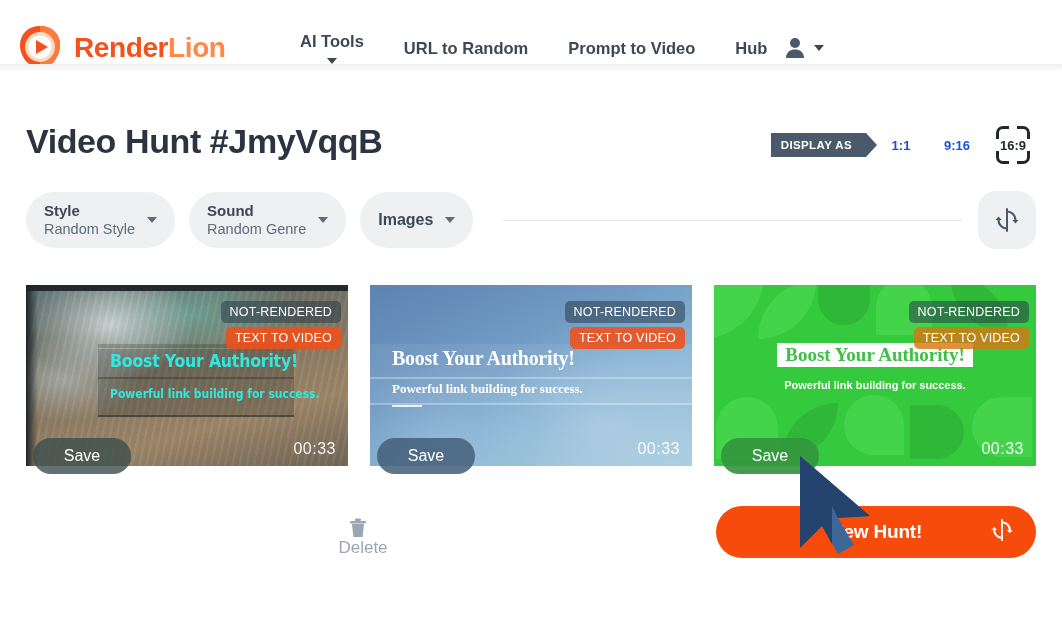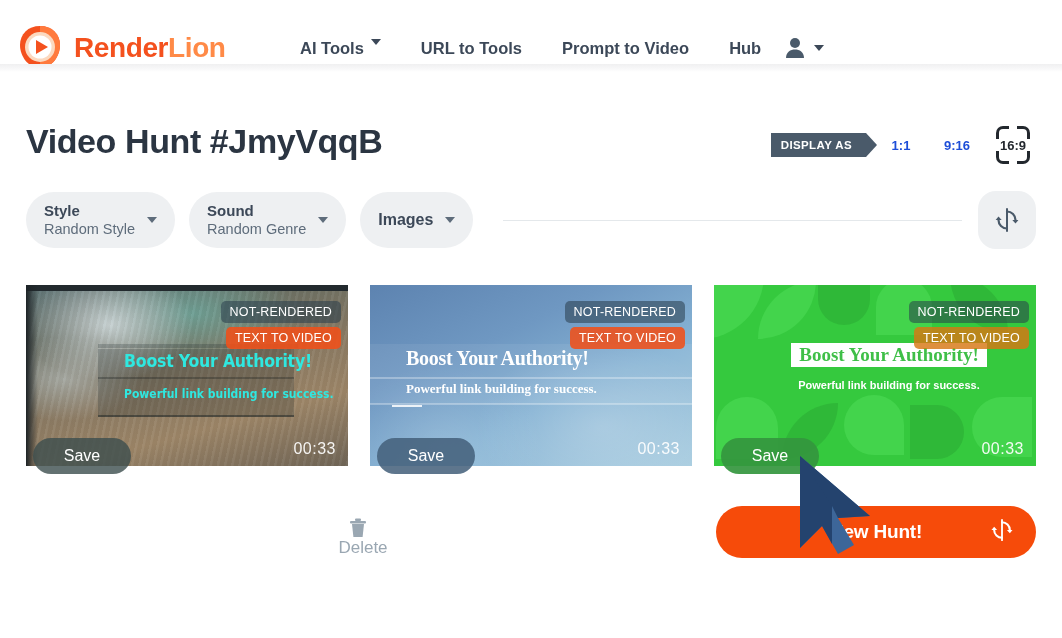--- a/index.html
+++ b/index.html
@@ -33,22 +33,22 @@
   }
   .logo-text .t1 { color: #F4511E; }
   .logo-text .t2 { color: #FF8A47; }
 
   .nav {
     position: absolute; left: 300px; top: 0; height: 64px;
     display: flex; align-items: center; gap: 40px;
   }
   .nav-item {
     font-size: 16.5px; font-weight: bold; color: #3C4858;
-    display: flex; align-items: flex-start; gap: 7px;
-    cursor: pointer; white-space: nowrap;
+    display: flex; align-items: center; gap: 7px;
+    cursor: pointer; white-space: nowrap; flex-direction: column;
   }
   .caret {
     width: 0; height: 0;
     border-left: 5px solid transparent;
     border-right: 5px solid transparent;
     border-top: 6px solid #3C4858;
     display: inline-block;
   }
   .account {
     position: absolute; right: 22px; top: 0; height: 64px;
@@ -180,21 +180,21 @@
     z-index: 4;
   }
   .badge {
     font-size: 12.5px; color: #ffffff; letter-spacing: 0.2px;
     padding: 4px 9px; border-radius: 5px; white-space: nowrap;
   }
   .badge-nr { background: rgba(40,60,75,0.55); }
   .badge-t2v { background: rgba(240,80,25,0.88); }
   .c3 .badge-t2v { background: rgba(215,120,20,0.82); }
 
-  .overlay-text { position: absolute; left: 14px; width: 100%; z-index: 3; }
+  .overlay-text { position: absolute; left: 0; width: 100%; z-index: 3; }
   .vid-title { font-weight: bold; white-space: nowrap; }
   .vid-sub { font-weight: bold; white-space: nowrap; }
 
   
   .c1 .vid-title { color: #2FE8E0; font-size: 17.5px; font-family: "DejaVu Sans Condensed","Liberation Sans Narrow","Liberation Sans",sans-serif;
                    letter-spacing: -0.2px; }
   .c1 .vid-sub { color: #2FE8E0; font-size: 12px; font-family: "DejaVu Sans Condensed","Liberation Sans Narrow","Liberation Sans",sans-serif; }
   .c1-band { position: absolute; background: rgba(25,35,40,0.22); z-index: 2; }
 
   
@@ -263,21 +263,21 @@
       <span class="t1">Render</span><span class="t2">Lion</span>
     </div>
   </div>
 
   <div class="nav">
     <div class="nav-item">
       <span>AI Tools</span>
       <span class="caret"></span>
     </div>
     <div class="nav-item">
-      <span>URL to Tools</span>
+      <span>URL to Random</span>
     </div>
     <div class="nav-item">
       <span>Prompt to Video</span>
     </div>
     <div class="nav-item">
       <span>Hub</span>
     </div>
   </div>
 
   <div class="account">

